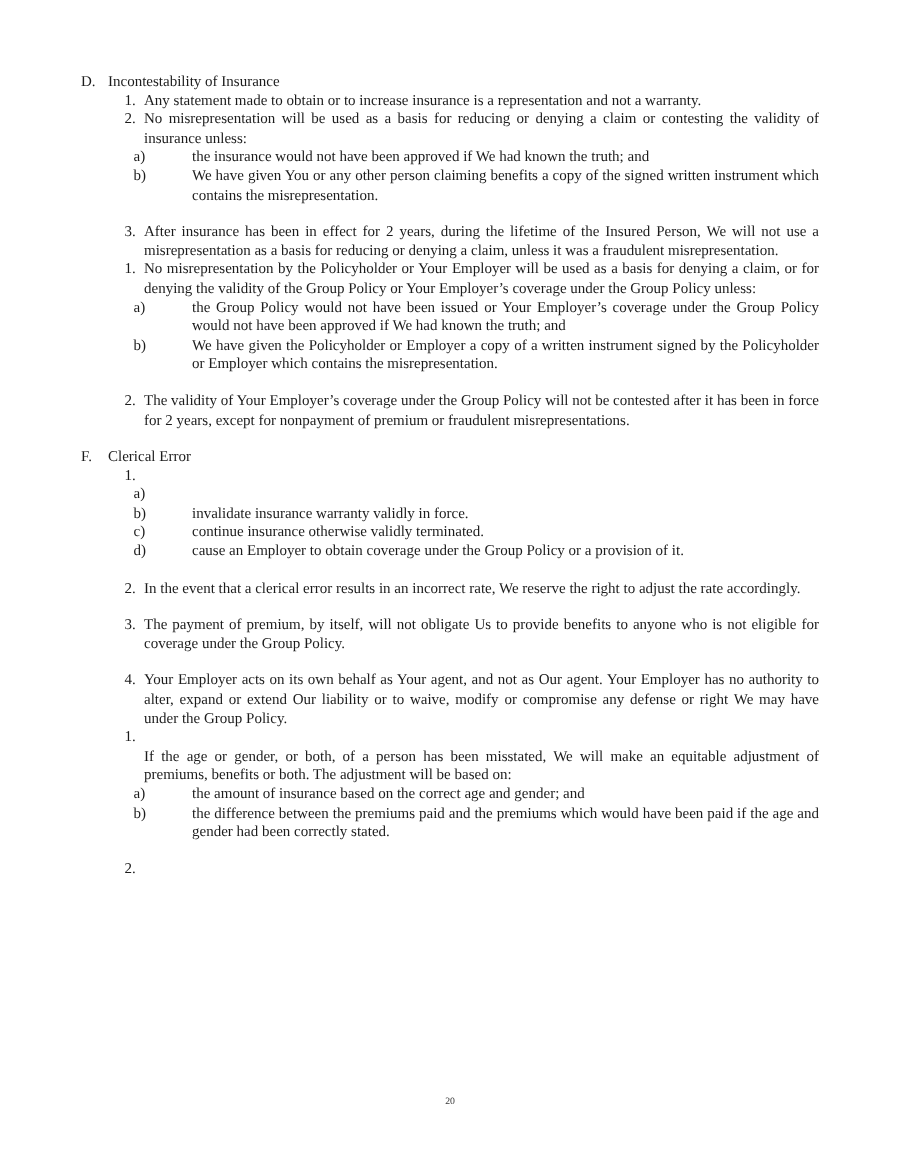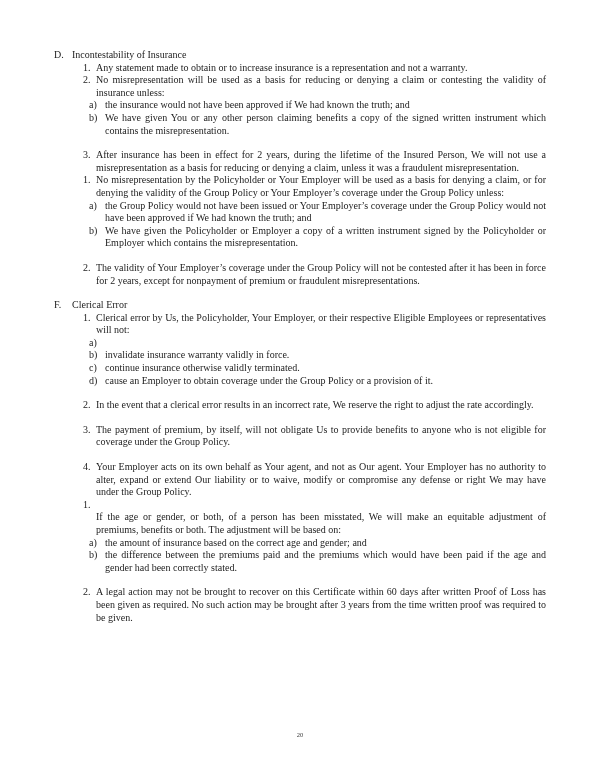--- a/index.html
+++ b/index.html
@@ -16,21 +16,21 @@
   .page { padding-top: 49px; }
   .row  { padding-right: 54px; }
   .head { padding-left: 54px; }
   .slet { display: inline-block; width: 18px; }
   .item { display: flex; padding-left: 83px; }
   .imark { flex: none; width: 13px; }
   .itext { flex: 1; text-align: justify; }
   .itext.noj { text-align: left; }
   .sub  { display: flex; padding-left: 89px; }
   .smark { flex: none; width: 16px; }
-  .stext { flex: 1; text-align: justify; }
+  .stext { flex: 1; text-align: justify; margin-left: 23px; }
   .cont { padding-left: 96px; }
   .ctext { text-align: justify; }
   .gap  { margin-top: 12px; }
   .footer {
     position: absolute;
     top: 731px; left: 0;
     width: 600px;
     text-align: center;
     font-size: 6.5px;
     line-height: 8px;
@@ -86,21 +86,20 @@
       <div class="itext">The validity of Your Employer’s coverage under the Group Policy will not be contested after it has been in force for 2 years, except for nonpayment of premium or fraudulent misrepresentations.</div>
     </div>
   </section>
 
   <section>
     <div class="row head gap">
       <span class="slet">F.</span><span class="stitle">Clerical Error</span>
     </div>
     <div class="row item">
       <span class="imark">1.</span>
-      <div class="itext">Clerical error by Us, the Policyholder, Your Employer, or their respective Eligible Employees or representatives will not:</div>
     </div>
     <div class="row sub">
       <span class="smark">a)</span>
     </div>
     <div class="row sub">
       <span class="smark">b)</span>
       <div class="stext">invalidate insurance warranty validly in force.</div>
     </div>
     <div class="row sub">
       <span class="smark">c)</span>
@@ -134,19 +133,18 @@
     <div class="row sub">
       <span class="smark">a)</span>
       <div class="stext">the amount of insurance based on the correct age and gender; and</div>
     </div>
     <div class="row sub">
       <span class="smark">b)</span>
       <div class="stext">the difference between the premiums paid and the premiums which would have been paid if the age and gender had been correctly stated.</div>
     </div>
     <div class="row item gap">
       <span class="imark">2.</span>
-      <div class="itext">A legal action may not be brought to recover on this Certificate within 60 days after written Proof of Loss has been given as required. No such action may be brought after 3 years from the time written proof was required to be given.</div>
     </div>
   </section>
 
 </div>
 
 <div class="footer">20</div>
 
 </body></html>

